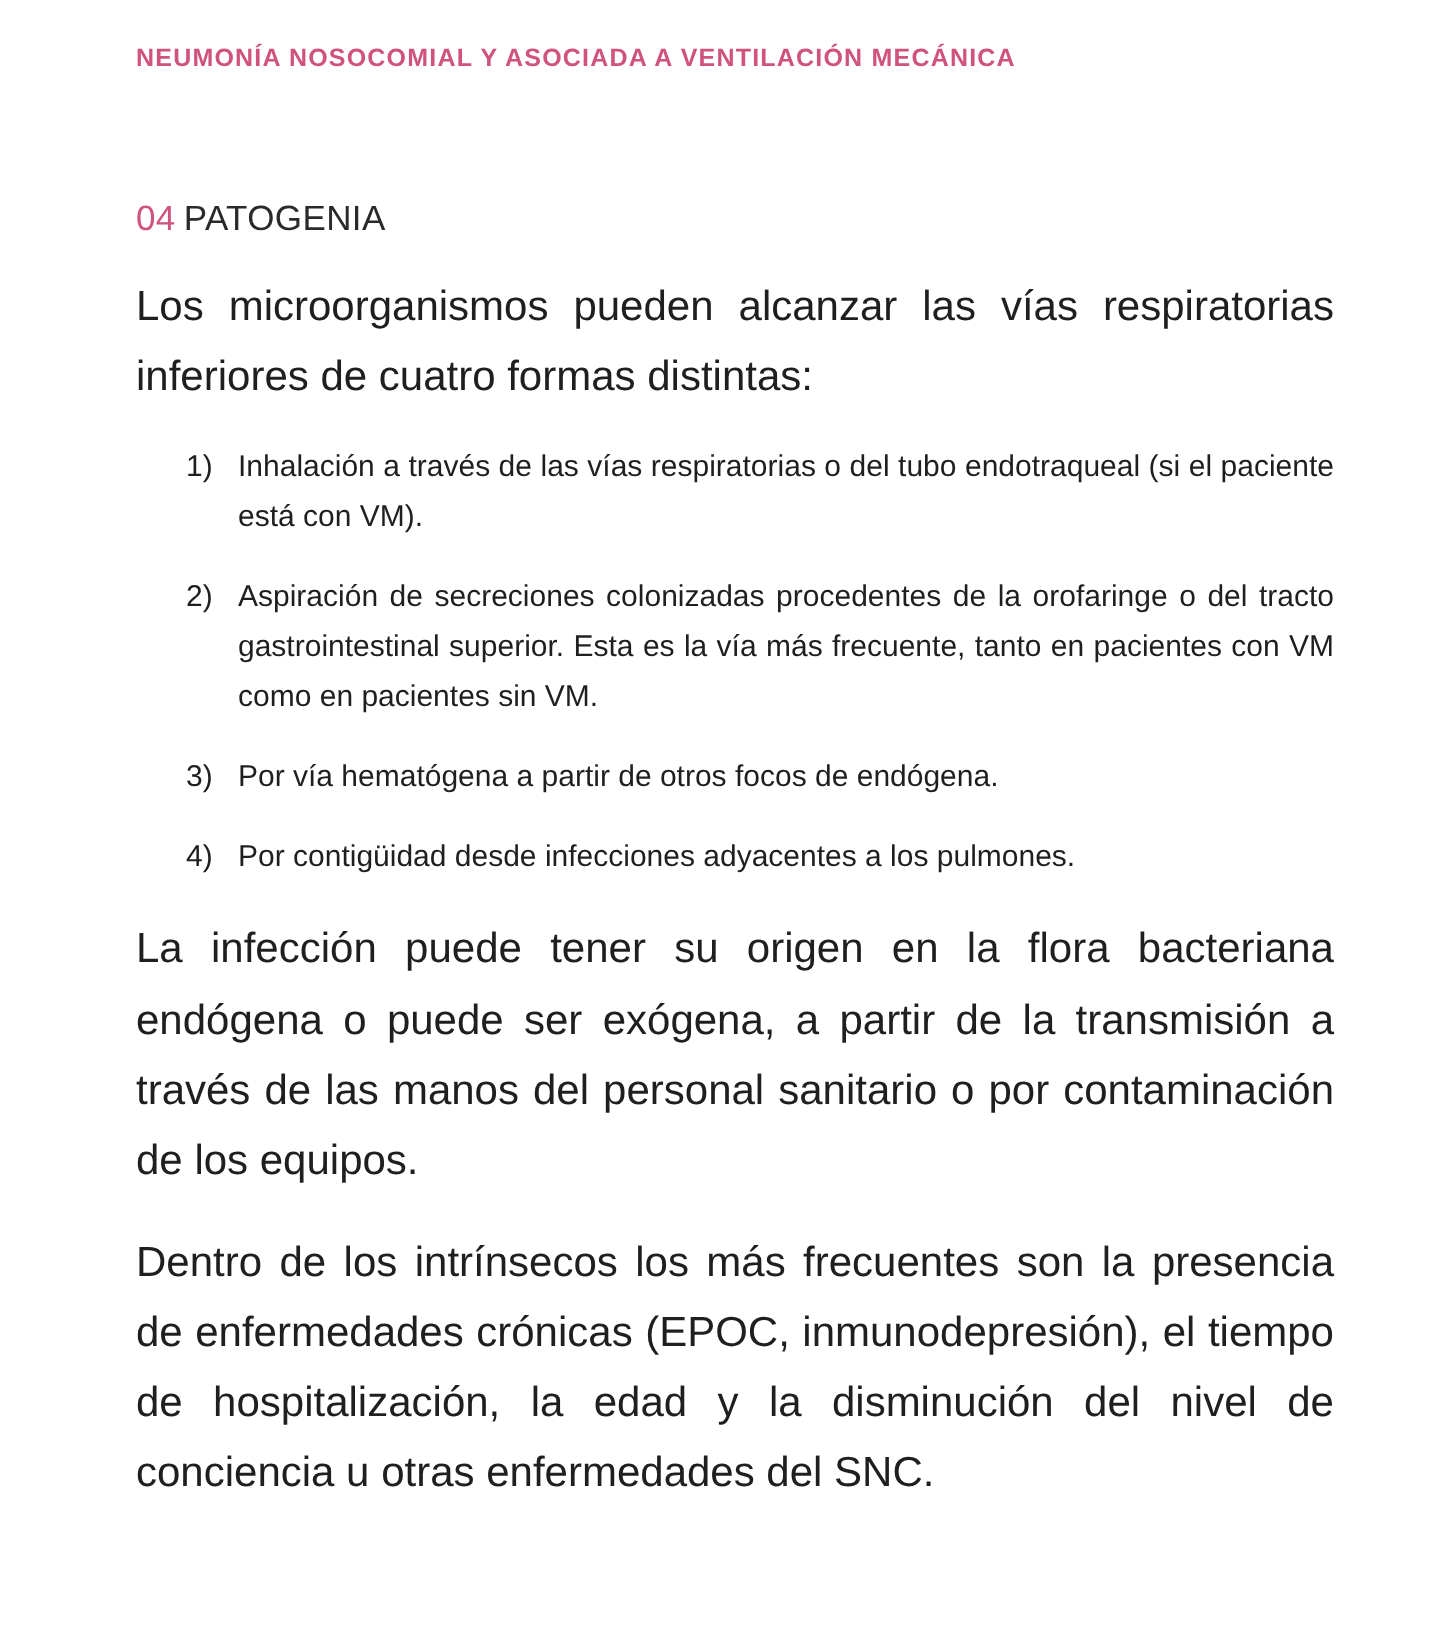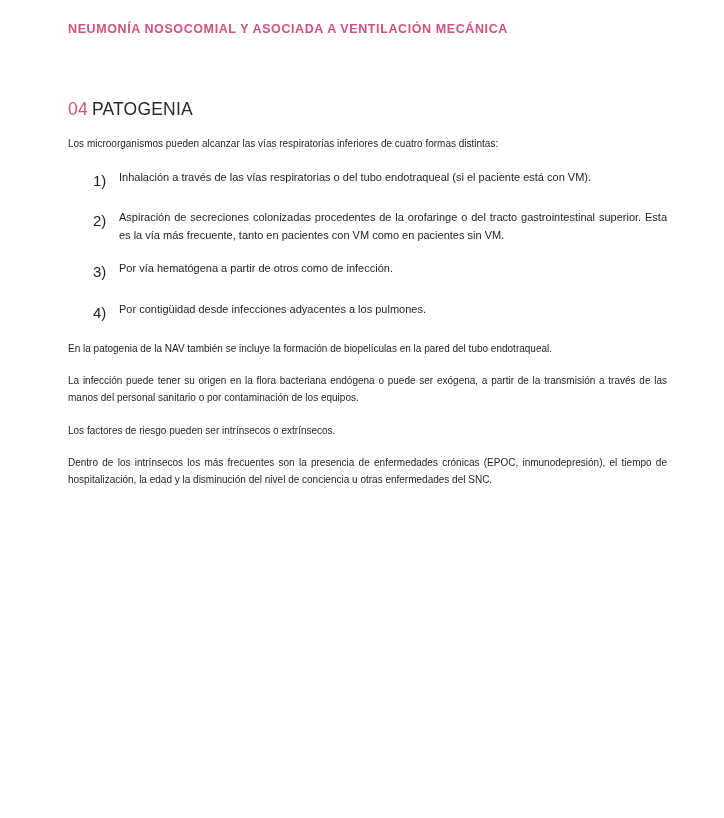--- a/index.html
+++ b/index.html
@@ -30,40 +30,40 @@
     color: #2a2a2a;
     font-weight: normal;
   }
   .section-heading .sec-num {
     color: var(--accent);
     margin-right: 4px;
   }
   .heading-04 { margin-top: 63px; }
   .heading-05 { margin-top: 50px; }
   p.body-par {
-    font-size: 10px;
+    font-size: 21px;
     line-height: 1.67;
     text-align: justify;
     margin-top: 16px;
     color: var(--ink);
   }
   .num-list { margin-top: 6px; }
   .list-item {
     display: flex;
     margin-top: 15px;
     padding-left: 25px;
   }
   .list-item .li-num {
     flex: 0 0 26px;
     font-size: 15px;
     line-height: 1.67;
   }
   .list-item .li-text {
     flex: 1;
-    font-size: 11px;
+    font-size: 15px;
     line-height: 1.67;
     text-align: justify;
   }
 </style>
 </head>
 <body>
 
 <div class="page">
 
   <div class="doc-header">NEUMONÍA NOSOCOMIAL Y ASOCIADA A VENTILACIÓN MECÁNICA</div>
@@ -78,31 +78,29 @@
     <div class="list-item">
       <span class="li-num">1)</span>
       <span class="li-text">Inhalación a través de las vías respiratorias o del tubo endotraqueal (si el paciente está con VM).</span>
     </div>
     <div class="list-item">
       <span class="li-num">2)</span>
       <span class="li-text">Aspiración de secreciones colonizadas procedentes de la orofaringe o del tracto gastrointestinal superior. Esta es la vía más frecuente, tanto en pacientes con VM como en pacientes sin VM.</span>
     </div>
     <div class="list-item">
       <span class="li-num">3)</span>
-      <span class="li-text">Por vía hematógena a partir de otros como de infección.</span>
+      <span class="li-text">Por vía hematógena a partir de otros focos de endógena.</span>
     </div>
     <div class="list-item">
       <span class="li-num">4)</span>
       <span class="li-text">Por contigüidad desde infecciones adyacentes a los pulmones.</span>
     </div>
   </div>
 
-  <p class="body-par">En la patogenia de la NAV también se incluye la formación de biopelículas en la pared del tubo endotraqueal.</p>
 
   <p class="body-par">La infección puede tener su origen en la flora bacteriana endógena o puede ser exógena, a partir de la transmisión a través de las manos del personal sanitario o por contaminación de los equipos.</p>
 
 
 
-  <p class="body-par">Los factores de riesgo pueden ser intrínsecos o extrínsecos.</p>
 
   <p class="body-par">Dentro de los intrínsecos los más frecuentes son la presencia de enfermedades crónicas (EPOC, inmunodepresión), el tiempo de hospitalización, la edad y la disminución del nivel de conciencia u otras enfermedades del SNC.</p>
 
 </div>
 
 </body></html>

